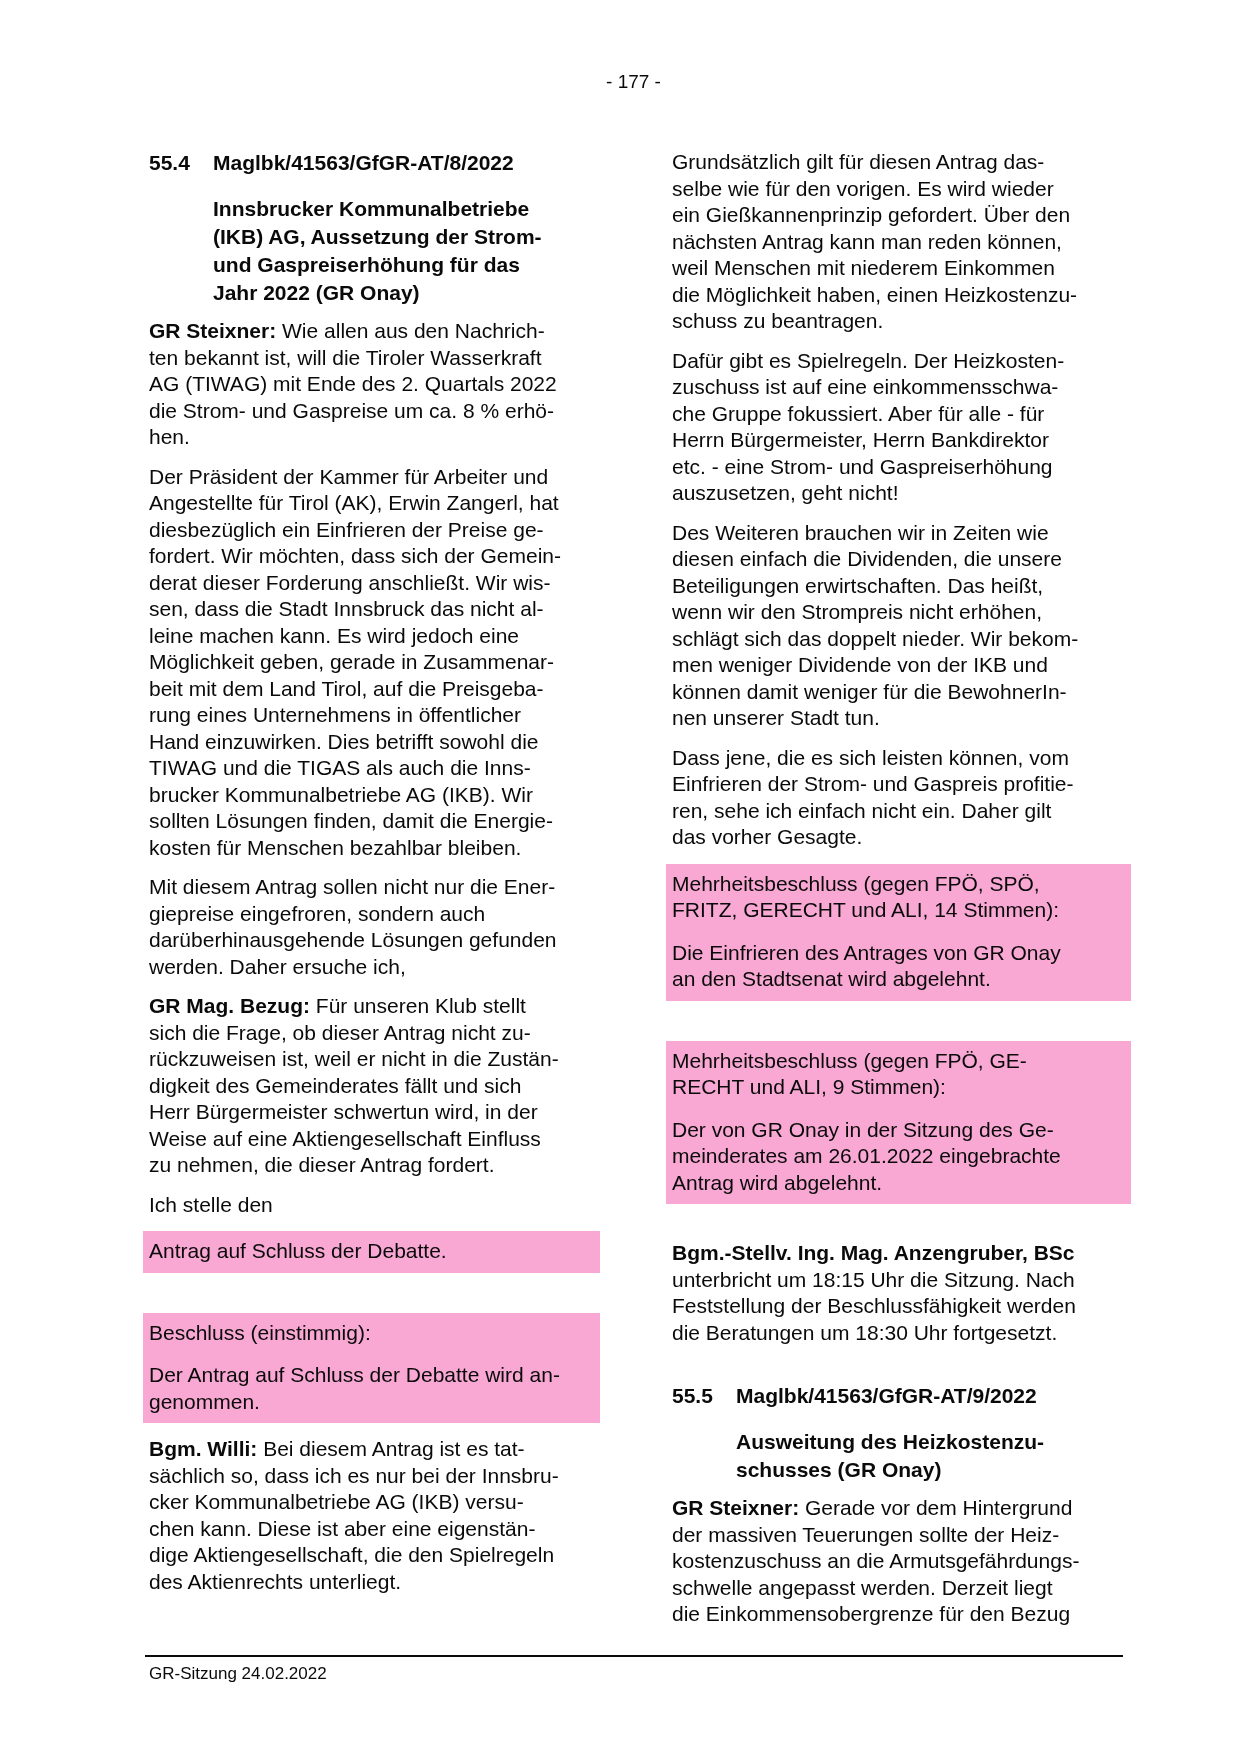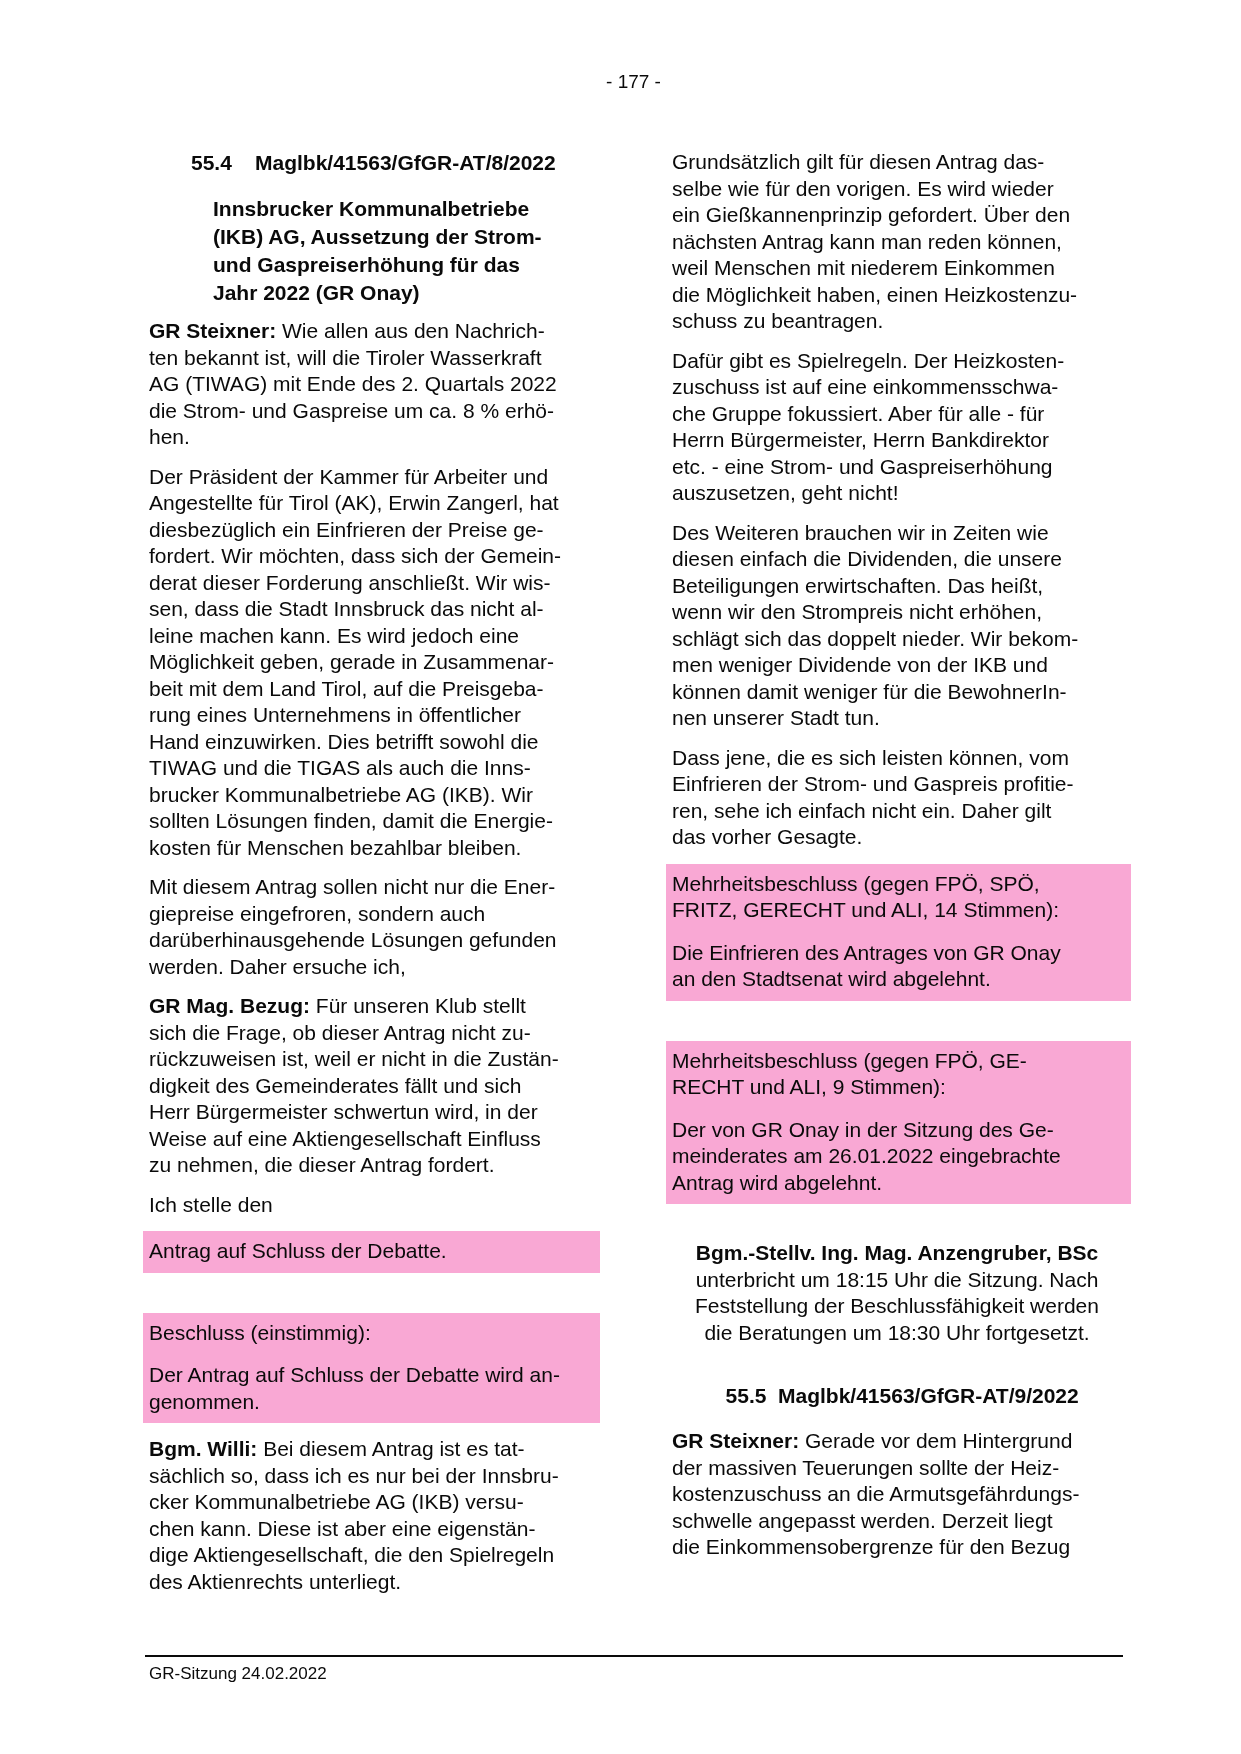--- a/index.html
+++ b/index.html
@@ -19,39 +19,39 @@
   .col-left  { left:149px; width:442px; }
   .col-right { left:672px; width:450px; }
 
   .pre { white-space:pre; }
   p { margin:0 0 13px 0; font-size:21px; line-height:26.5px; }
 
   .agenda-head {
     display:flex; font-weight:bold; font-size:21px; line-height:28px;
     margin:0 0 18px 0;
   }
-  .agenda-head .num { width:64px; flex:0 0 64px;margin-left:42px; }
+  .agenda-head .num { width:64px; flex:0 0 64px; }
   .subtitle {
     font-weight:bold; font-size:21px; line-height:28px;
     margin:0 0 11px 64px;
   }
 
   .callout {
     background:#f9a8d4;
     margin:0 -9px 13px -6px;
     padding:7px 6px 8px 6px;
   }
   .callout p { margin:0 0 16px 0; }
   .callout p:last-child { margin-bottom:0; }
 
   .bold { font-weight:bold; }
   .u { text-decoration:underline; }
 
   .mt-xl { margin-top:40px; }
-  .mt-lg { margin-top:36px;text-align:center; }
+  .mt-lg { margin-top:36px; }
 
   .footer-rule {
     position:absolute; top:1655px; left:145px; width:978px;
     border-top:2px solid #0a0a0a; height:0;
   }
   .page-footer {
     position:absolute; top:1663px; left:149px;
     font-size:17px; line-height:22px;text-align:center;
   }
 </style>
@@ -180,20 +180,22 @@
     <p class="pre mt-lg"><span class="bold">Bgm.-Stellv. Ing. Mag. Anzengruber, BSc</span><span>
 unterbricht um 18:15 Uhr die Sitzung. Nach
 Feststellung der Beschlussfähigkeit werden
 die Beratungen um 18:30 Uhr fortgesetzt.</span></p>
 
     <div class="agenda-head mt-lg">
       <span class="num">55.5</span>
       <span class="ref">Maglbk/41563/GfGR-AT/9/2022</span>
     </div>
 
+    <div class="subtitle pre">Ausweitung des Heizkostenzu-
+schusses (GR Onay)</div>
 
     <p class="pre"><span class="bold">GR Steixner:</span><span> Gerade vor dem Hintergrund
 der massiven Teuerungen sollte der Heiz-
 kostenzuschuss an die Armutsgefährdungs-
 schwelle angepasst werden. Derzeit liegt
 die Einkommensobergrenze für den Bezug</span></p>
 
   </div>
 
   <div class="footer-rule"></div>

